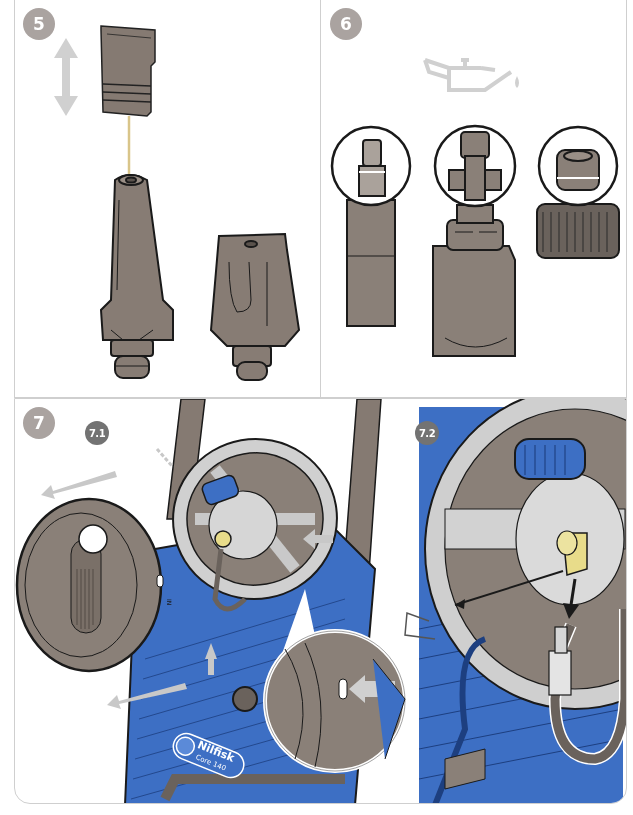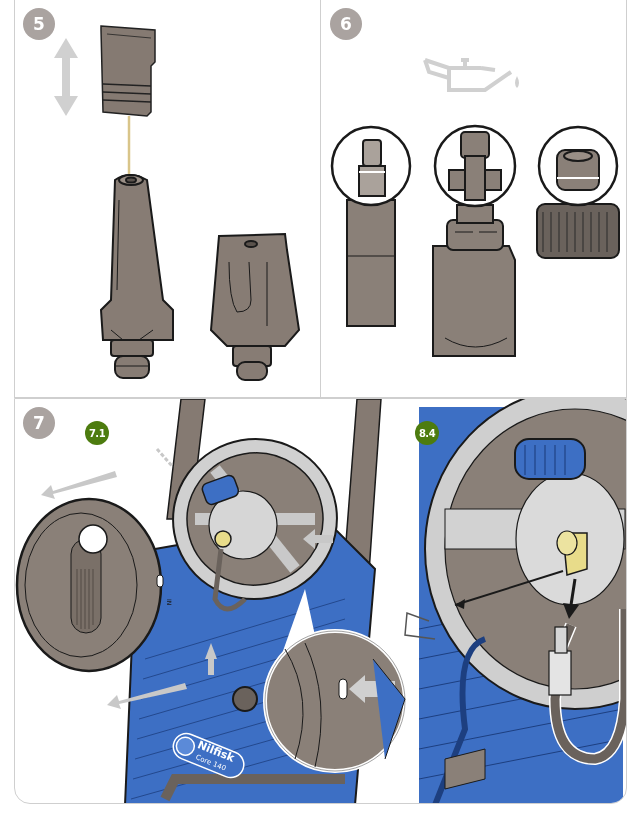--- a/index.html
+++ b/index.html
@@ -3,21 +3,21 @@
 <meta charset="utf-8">
 <style>
   html,body{margin:0;padding:0;background:#fff;}
   body{width:633px;height:815px;position:relative;overflow:hidden;font-family:"DejaVu Sans",sans-serif;}
   .panel{position:absolute;box-sizing:border-box;border:1.5px solid #cfcfcf;background:#fff;overflow:hidden;}
   #p5{left:14px;top:0;width:308px;height:398px;border-top:none;}
   #p6{left:320px;top:0;width:307px;height:398px;border-top:none;border-left:1.5px solid #cfcfcf;}
   #p7{left:14px;top:398px;width:613px;height:406px;border-radius:0 0 16px 16px;}
   .badge{position:absolute;border-radius:50%;color:#fff;font-weight:bold;display:flex;align-items:center;justify-content:center;font-family:"DejaVu Sans",sans-serif;}
   .badge.main{width:32px;height:32px;background:#aaa3a0;font-size:17px;}
-  .badge.sub{width:24px;height:24px;background:#4d7c0f;font-size:10px;letter-spacing:-0.5px;}
+  .badge.sub{width:24px;height:24px;background:#737373;font-size:10px;letter-spacing:-0.5px;}
   svg{position:absolute;left:0;top:0;}
 </style>
 </head>
 <body>
 
 <div class="panel" id="p5">
   <div class="badge main" style="left:8px;top:8px;">5</div>
   <svg width="308" height="398">
 
     <g fill="#d0d0d0">
@@ -213,14 +213,14 @@
       <path d="M556,226 L546,250 L540,300 Q540,360 580,360 Q606,356 610,300 L610,210" fill="none" stroke="#6a625c" stroke-width="9"></path>
       <rect x="534" y="252" width="22" height="44" fill="#e4e4e4" stroke="#1a1a1a" stroke-width="1.2"></rect>
       <rect x="540" y="228" width="12" height="26" fill="#d6d6d6" stroke="#1a1a1a" stroke-width="1.2"></rect>
       <path d="M414,222 L392,214 L390,236 L420,240" fill="none" stroke="#555" stroke-width="1.5"></path>
       <path d="M470,240 Q440,250 450,330 L420,406" fill="none" stroke="#1d3f80" stroke-width="6"></path>
       <path d="M430,360 L470,350 L470,380 L430,390 Z" fill="#8a8078" stroke="#1a1a1a" stroke-width="1"></path>
     </g>
   </svg>
   <div class="badge main" style="left:8px;top:8px;">7</div>
   <div class="badge sub" style="left:70px;top:22px;">7.1</div>
-  <div class="badge sub" style="left:400px;top:22px;">8.4</div>
+  <div class="badge sub" style="left:400px;top:22px;">7.2</div>
 </div>
 
 </body></html>

